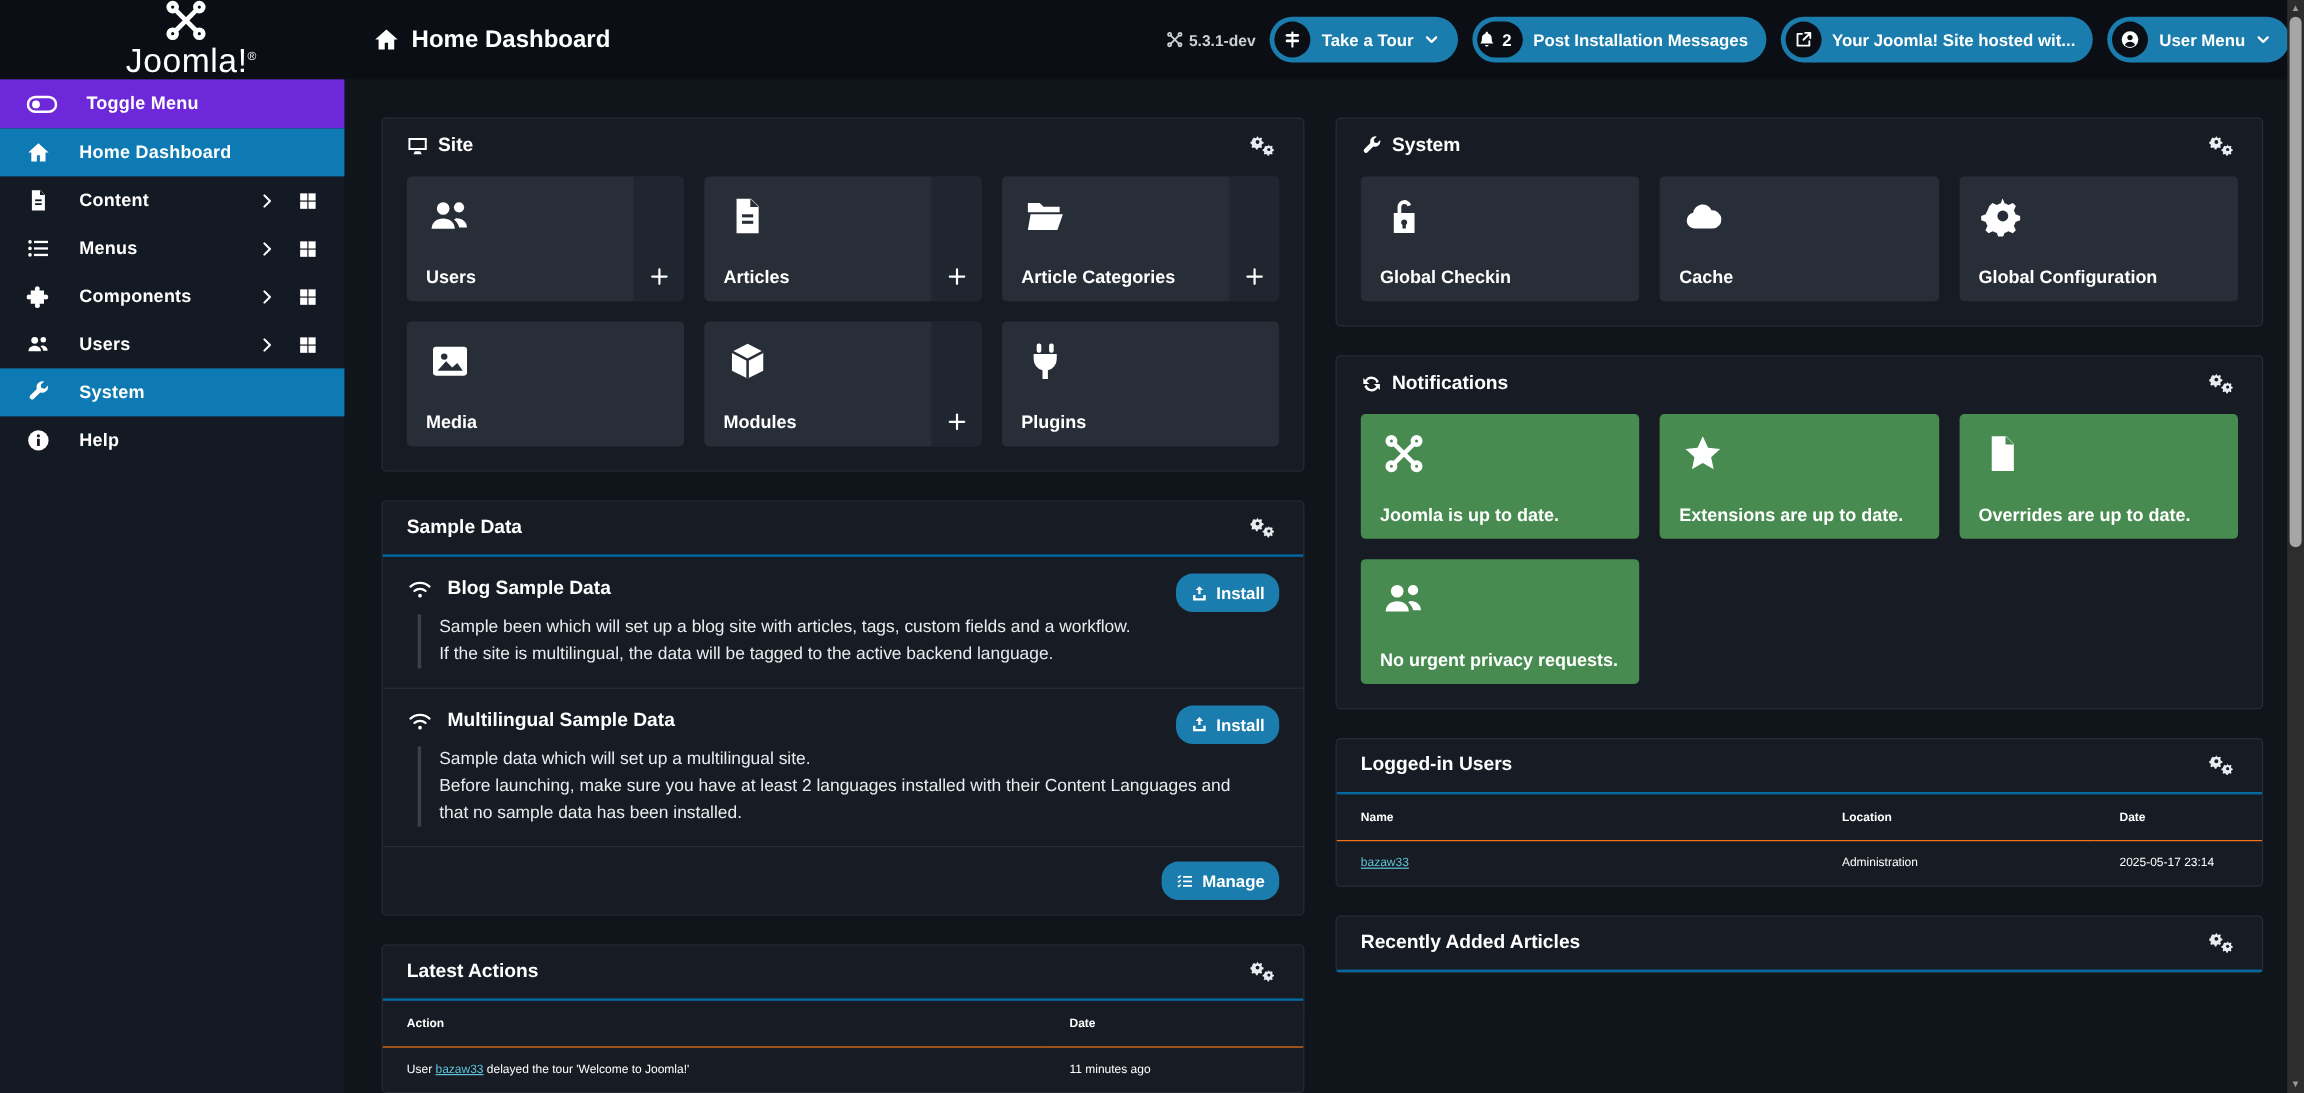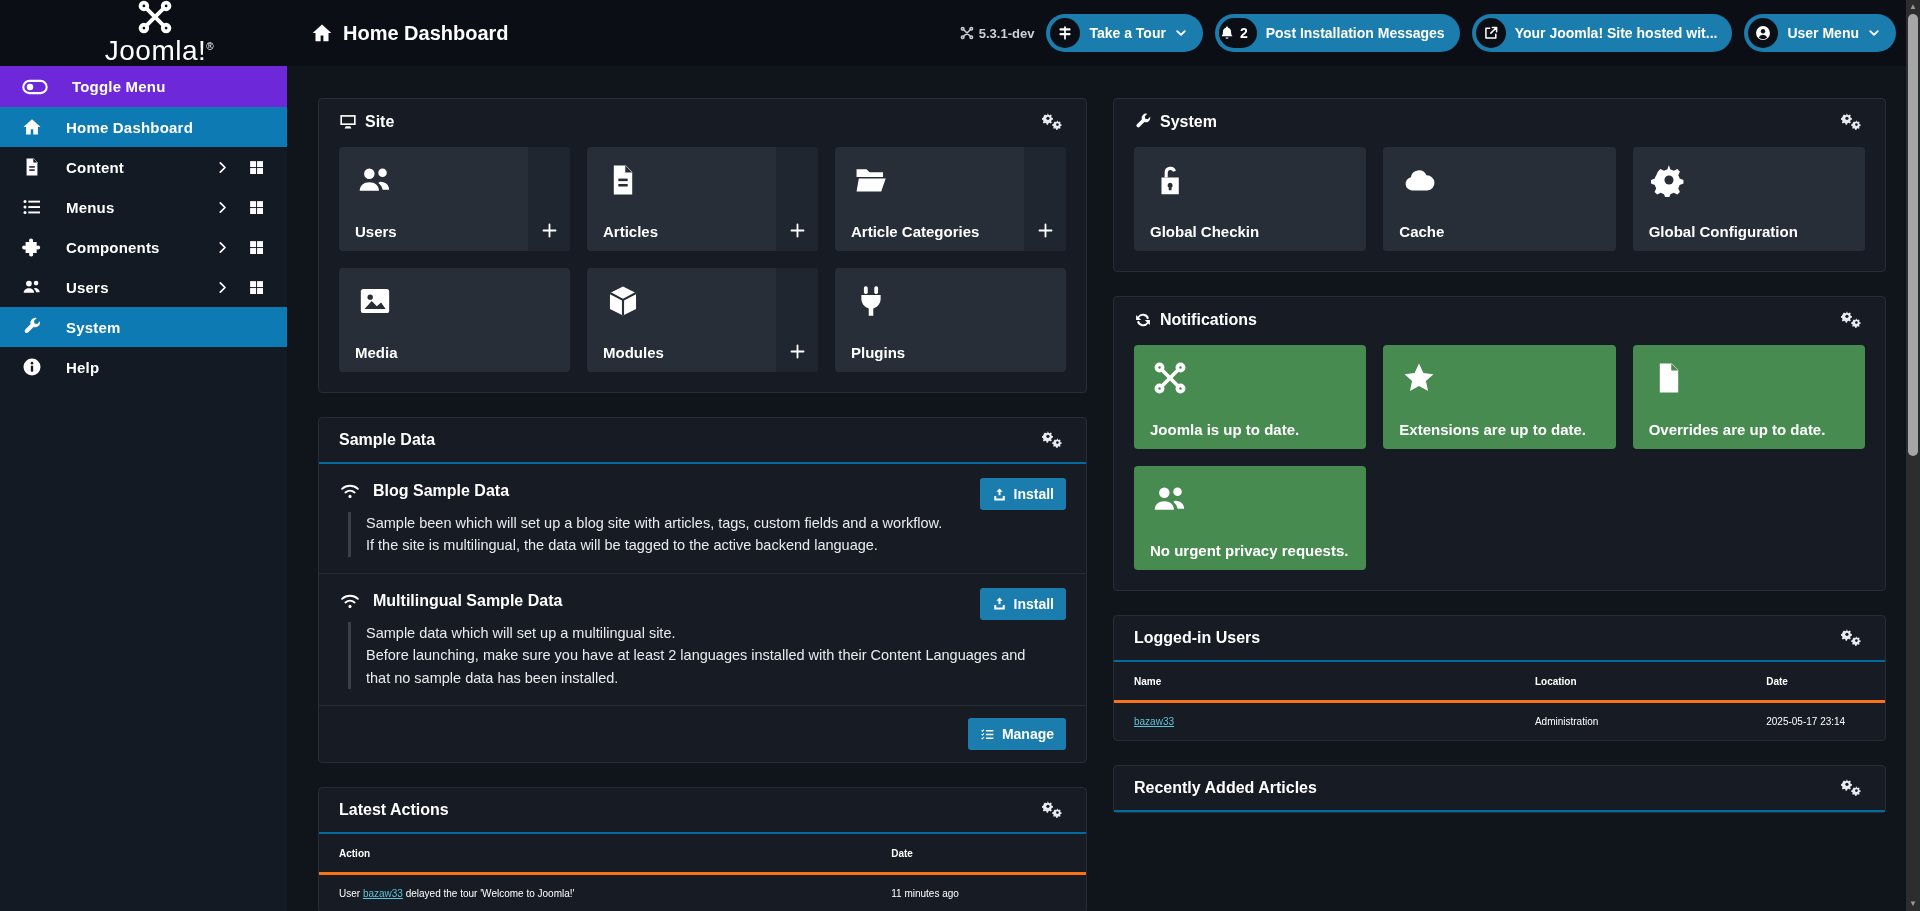--- a/index.html
+++ b/index.html
@@ -16,21 +16,21 @@
     position:absolute; top:0; left:0; right:0; height:66px;
     background:#0b0f15; display:flex; align-items:center; z-index:5;
   }
   #logo { width:287px; display:flex; align-items:center; padding-left:22px;flex-direction:column; }
   #logo .i { width:36px; height:36px; }
   #logo .word { font-size:28px; font-weight:400; letter-spacing:.5px; margin-left:10px; }
   #logo sup { font-size:10px; vertical-align:super; }
   #page-title-wrap { display:flex; align-items:center; margin-left:24px; }
   #page-title-wrap .i { width:22px; height:22px; margin-right:10px; }
   #page-title { font-size:20px; font-weight:700; }
-  #header-right { margin-left:auto; display:flex; align-items:center; gap:12px; padding-right:24px; }
+  #header-right { margin-left:auto; display:flex; align-items:center; gap:12px; padding-right:12px; }
   #version { display:flex; align-items:center; gap:5px; color:#ccd1d7; font-size:13px; font-weight:700; }
   #version .i { width:14px; height:14px; }
   .pill {
     display:flex; align-items:center; background:#1a7dad; border:none; cursor:pointer;
     height:38px; border-radius:19px; color:#fff; padding:0 15px 0 0; font-family:inherit;
   }
   .pill-dark {
     background:#0b0f15; border-radius:17px; height:30px; min-width:30px;
     display:flex; align-items:center; justify-content:center; margin:0 9px 0 4px;
   }
@@ -84,32 +84,32 @@
   .sd-section { padding:18px 20px 16px; border-bottom:1px solid #262d37; position:relative; }
   .sd-head { display:flex; align-items:center; }
   .sd-head .i { width:22px; height:18px; margin-right:12px; }
   .sd-title { font-size:16px; font-weight:700; }
   .sd-desc {
     margin:12px 0 0 9px; border-left:3px solid #39404a; padding-left:15px;
     font-size:14.5px; line-height:1.55; color:#e9ecef; max-width:690px;
   }
   .btn {
     position:absolute; right:20px; top:14px; background:#1a7dad; color:#fff; border:none; cursor:pointer;
-    border-radius:3px; font-family:inherit; font-size:14px; font-weight:700;
+    border-radius:14px; font-family:inherit; font-size:14px; font-weight:700;
     display:flex; align-items:center; gap:7px; padding:8px 12px;
   }
   .btn .i { width:15px; height:15px; }
   .sd-foot { padding:12px 20px; display:flex; justify-content:flex-end; }
   .sd-foot .btn { position:static; }
 
   
   table.dash { width:100%; border-collapse:collapse; }
   table.dash th, table.dash td { text-align:left; padding:13px 20px; font-size:10px; vertical-align:top; }
   table.dash th { font-weight:700; }
-  table.dash tbody td { border-top:3px solid #f97316; }
+  table.dash tbody td { border-top:1px solid #f97316; }
   table.dash thead th { border-top:1px solid transparent; }
   a.tlink { color:#5fc3da; text-decoration:underline; cursor:pointer; }
 
   
   #scrollbar { position:absolute; top:0; right:0; bottom:0; width:14px; background:#2d2d2d; z-index:9; }
   #sb-up, #sb-down { position:absolute; left:0; width:14px; height:12px; color:#9a9a9a; font-size:8px; text-align:center; line-height:12px; cursor:pointer; }
   #sb-up { top:1px; } #sb-down { bottom:1px; }
   #sb-thumb { position:absolute; top:14px; left:2px; width:10px; height:442px; border-radius:5px; background:#a6a6a6; cursor:pointer; }
 </style>
 </head>

